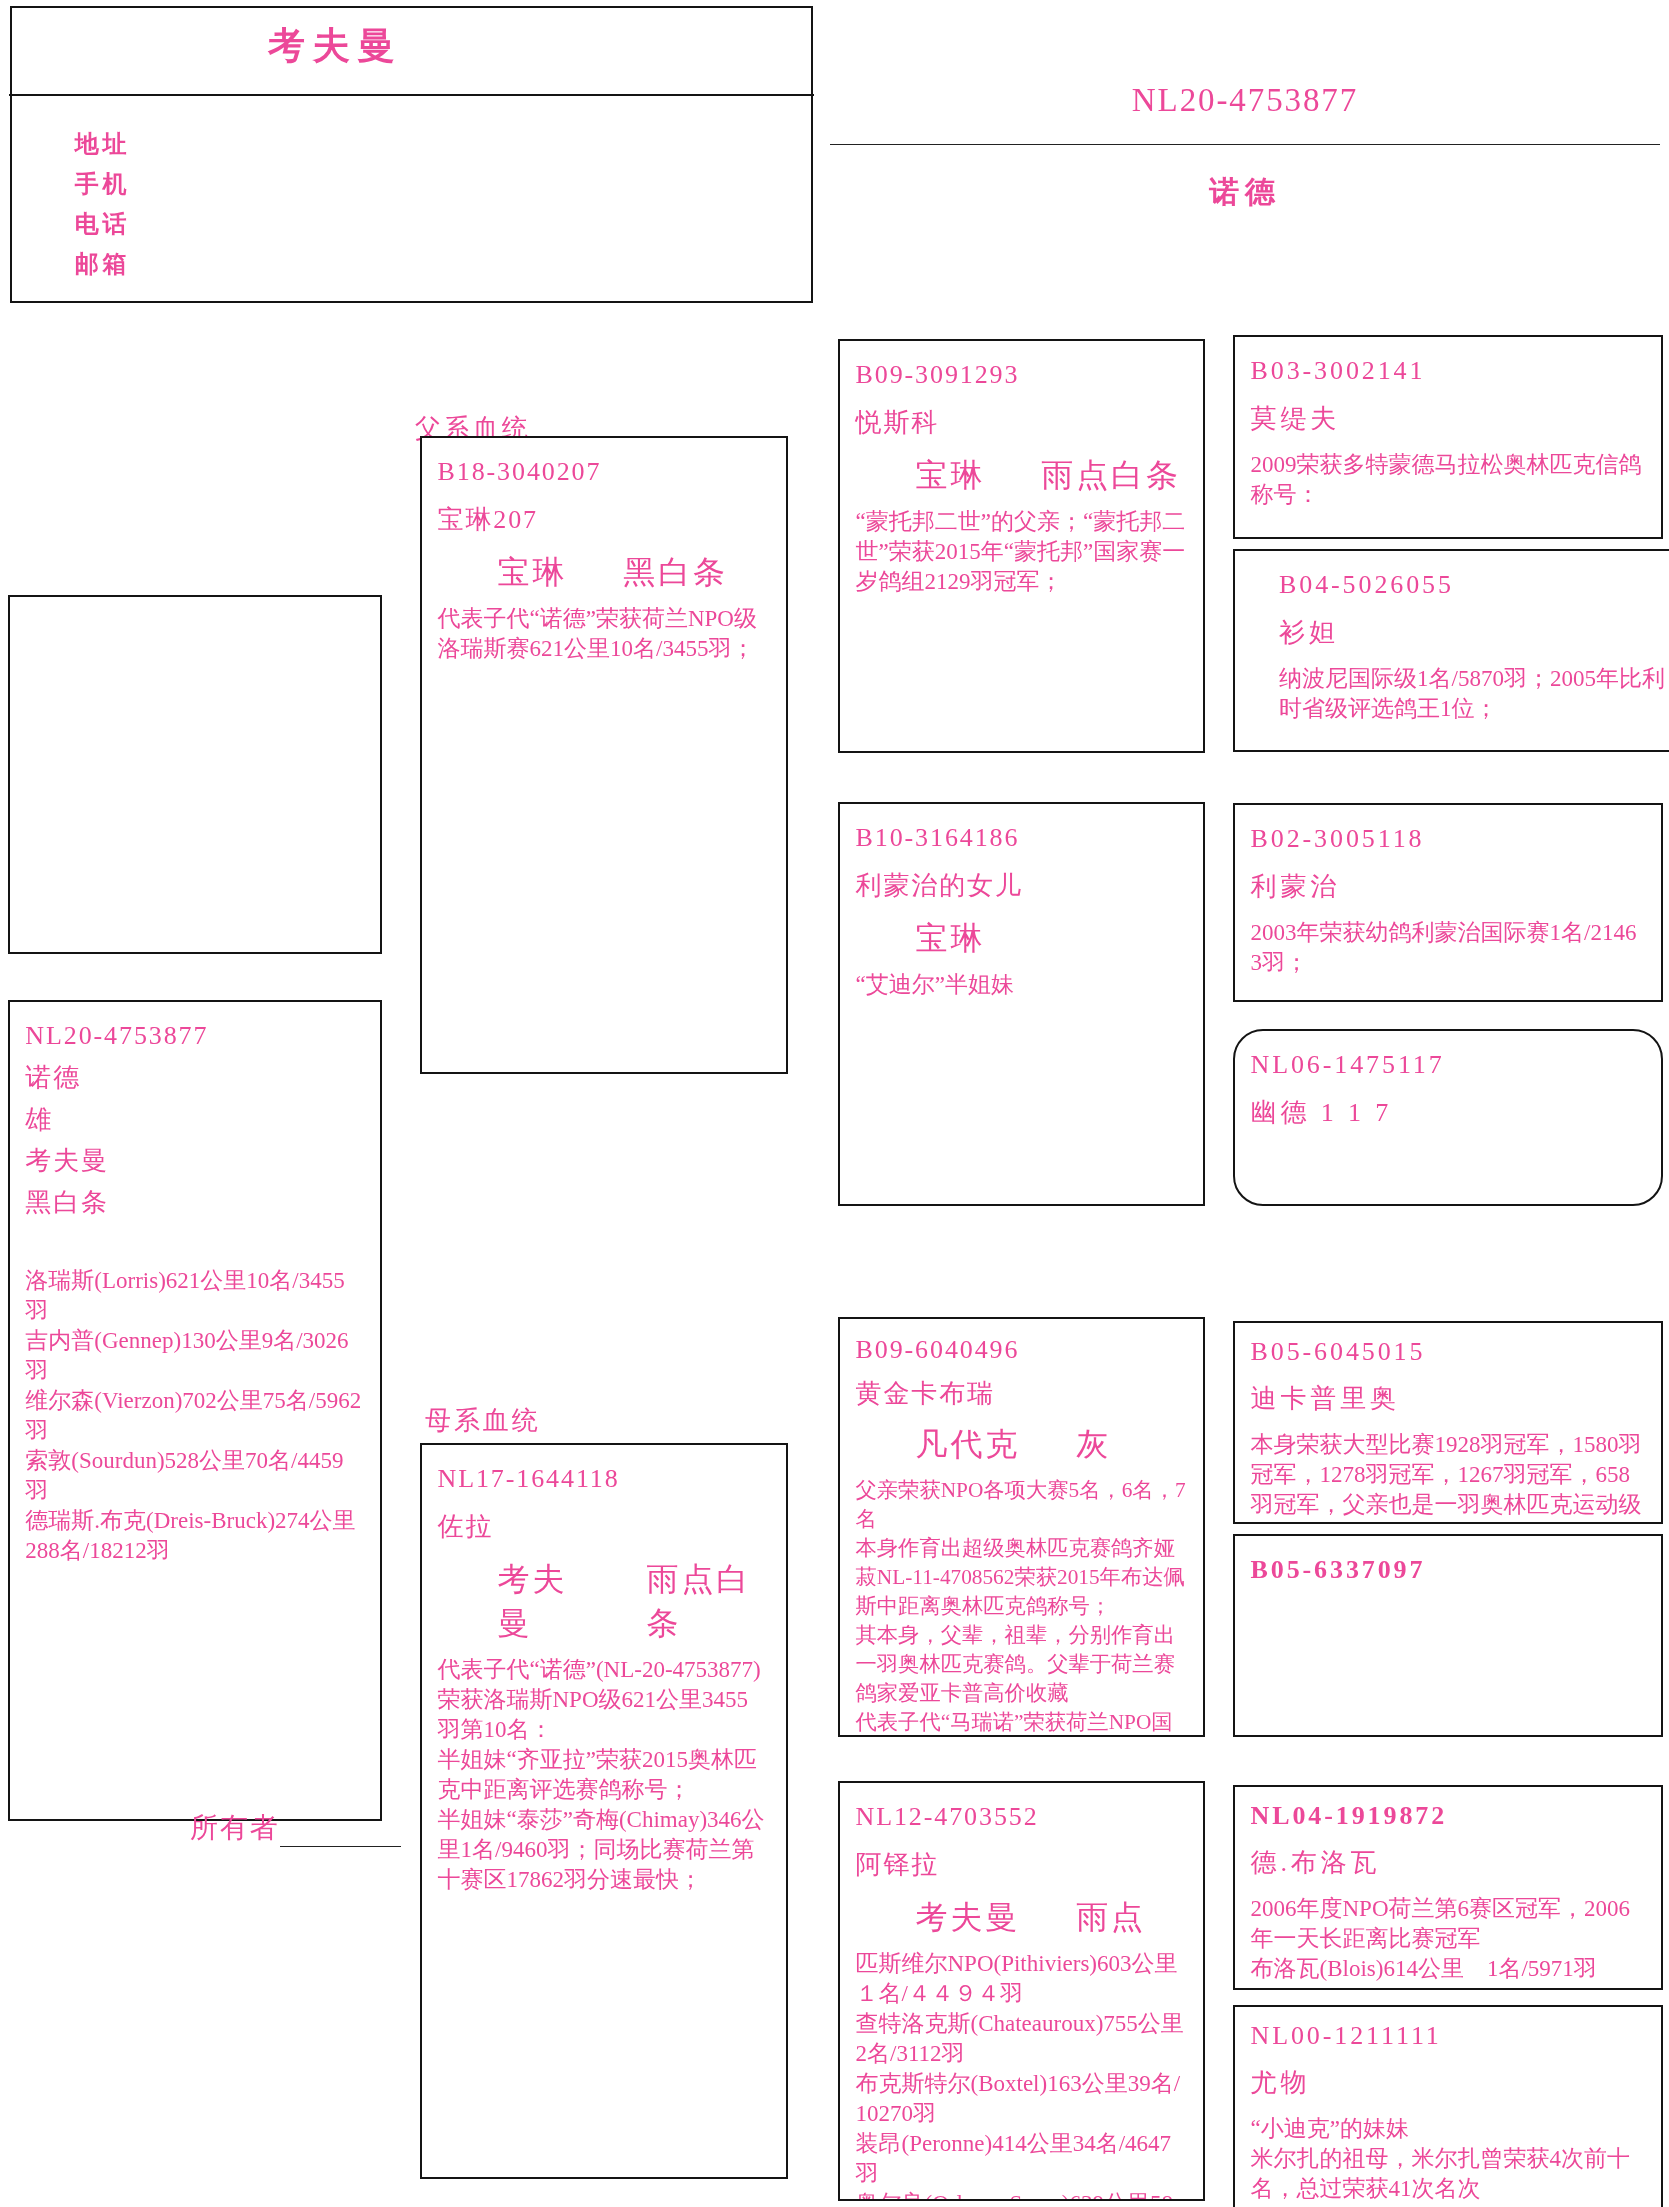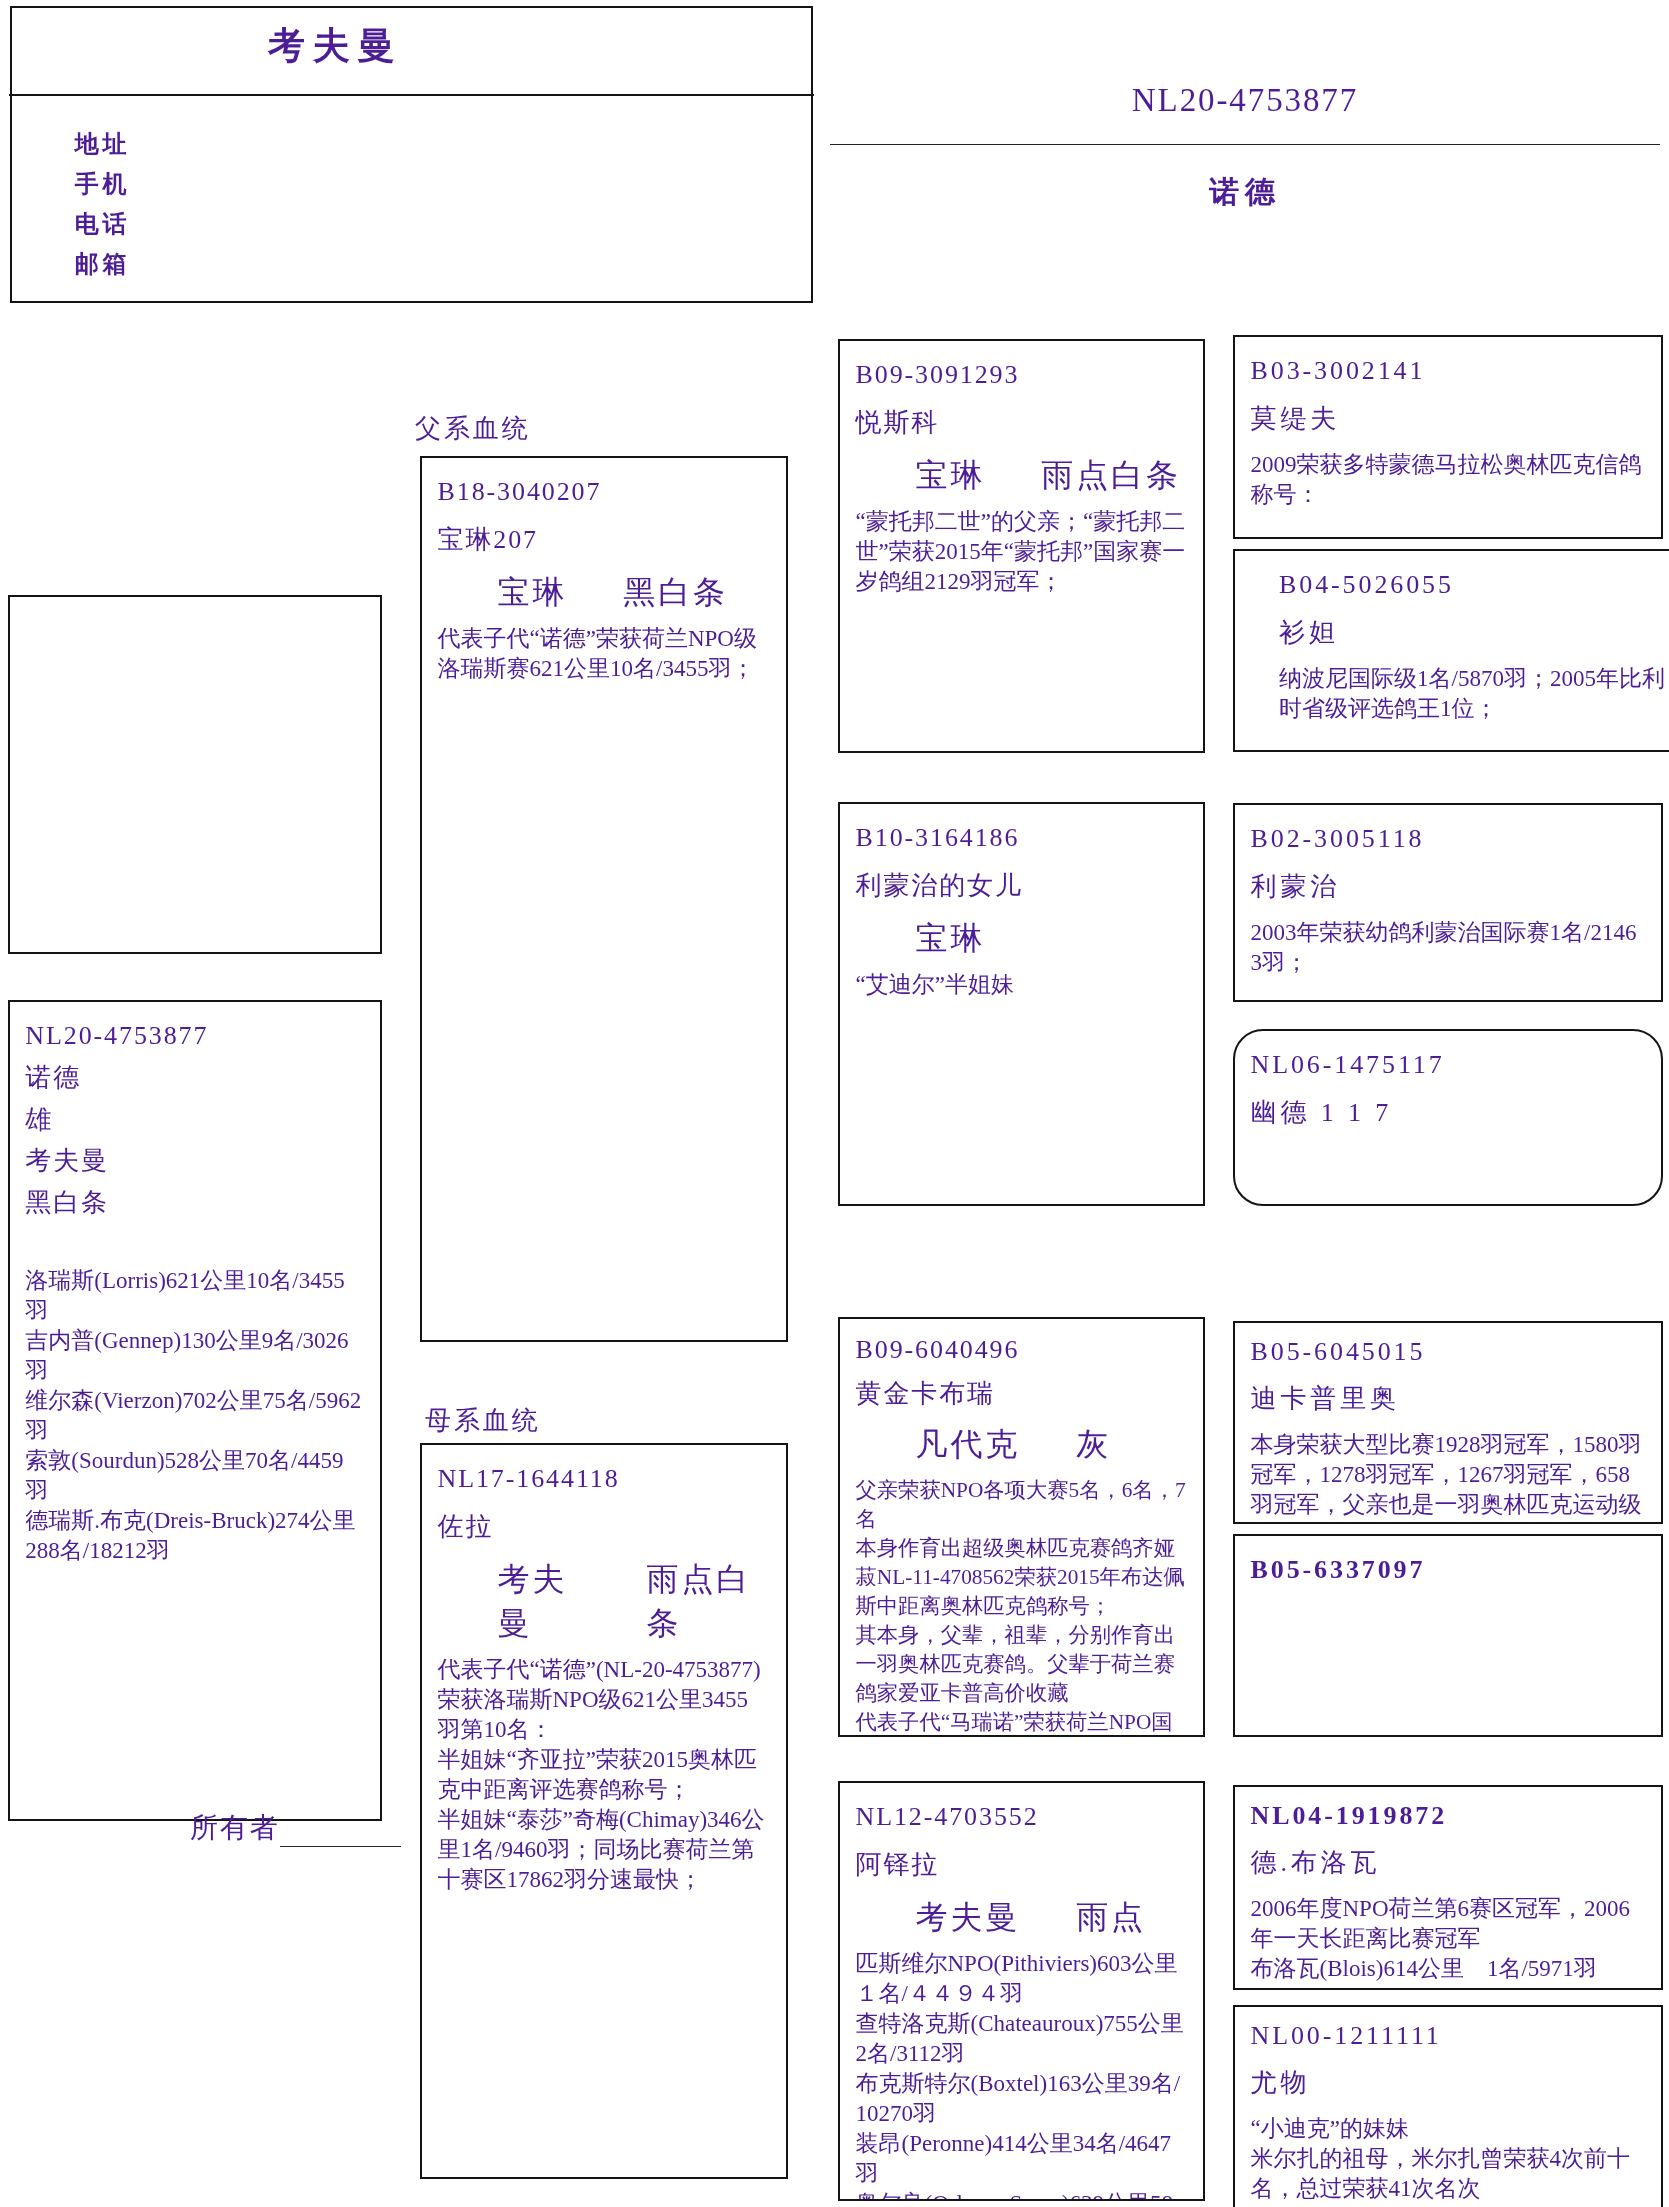--- a/index.html
+++ b/index.html
@@ -1,21 +1,21 @@
 <!DOCTYPE html>
 <html><head>
 <meta charset="utf-8">
 <style>
   html,body{margin:0;padding:0;background:#e8e8e8;}
   #page{
     position:relative;
     width:1669px;height:2208px;
     background:#ffffff;
     font-family:"Liberation Serif","DejaVu Serif",serif;
-    color:#4c1d95;
+    color:#ec4899;
     overflow:hidden;
   }
   .box{
     position:absolute;
     border:2.9px solid #141414;
     background:#ffffff;
     box-sizing:border-box;
     padding:19.4px 15.5px 9.7px 15.5px;
     overflow:hidden;
   }
@@ -102,21 +102,21 @@
   }
 
   
   #empty-box{left:7.8px;top:595px;width:374px;height:359px;}
   #subject-box{left:7.8px;top:1000px;width:374px;height:821px;}
   #subject-box .field{font-size:26px;line-height:29px;margin-bottom:12.6px;letter-spacing:1.9px;}
   #subject-box .results{margin-top:49px;}
   #subject-box .note{font-size:23px;line-height:30px;}
 
   
-  #sire-box{left:420px;top:456px;width:368px;height:886px;}
+  #sire-box{left:420px;top:436px;width:368px;height:638px;}
   #dam-box{left:420px;top:1443px;width:368px;height:736px;}
 
   
   #g1{left:838px;top:339px;width:367px;height:414px;}
   #g2{left:838px;top:802px;width:367px;height:404px;}
   #g3{left:838px;top:1317px;width:367px;height:420px;padding-top:15.5px;}
   #g4{left:838px;top:1781px;width:367px;height:420px;}
   #g3 .ring,#g3 .pname{margin-bottom:11.6px;}
 
   

